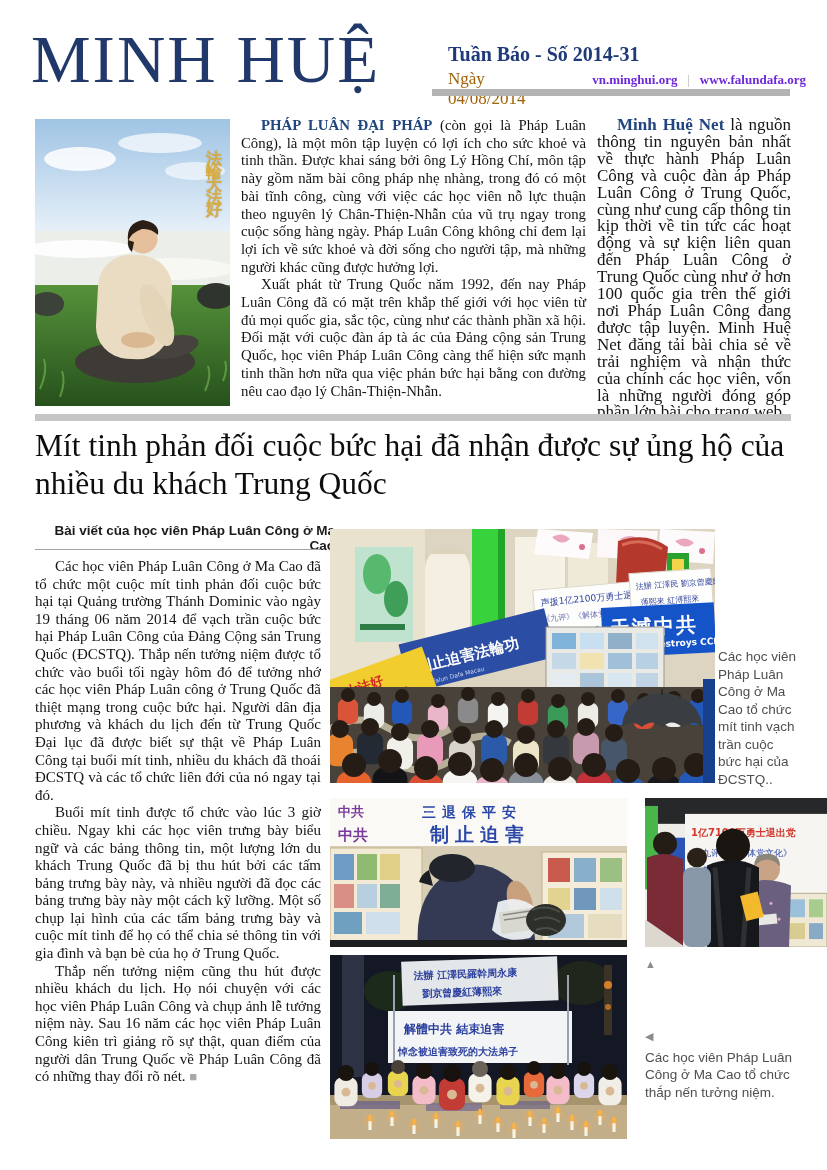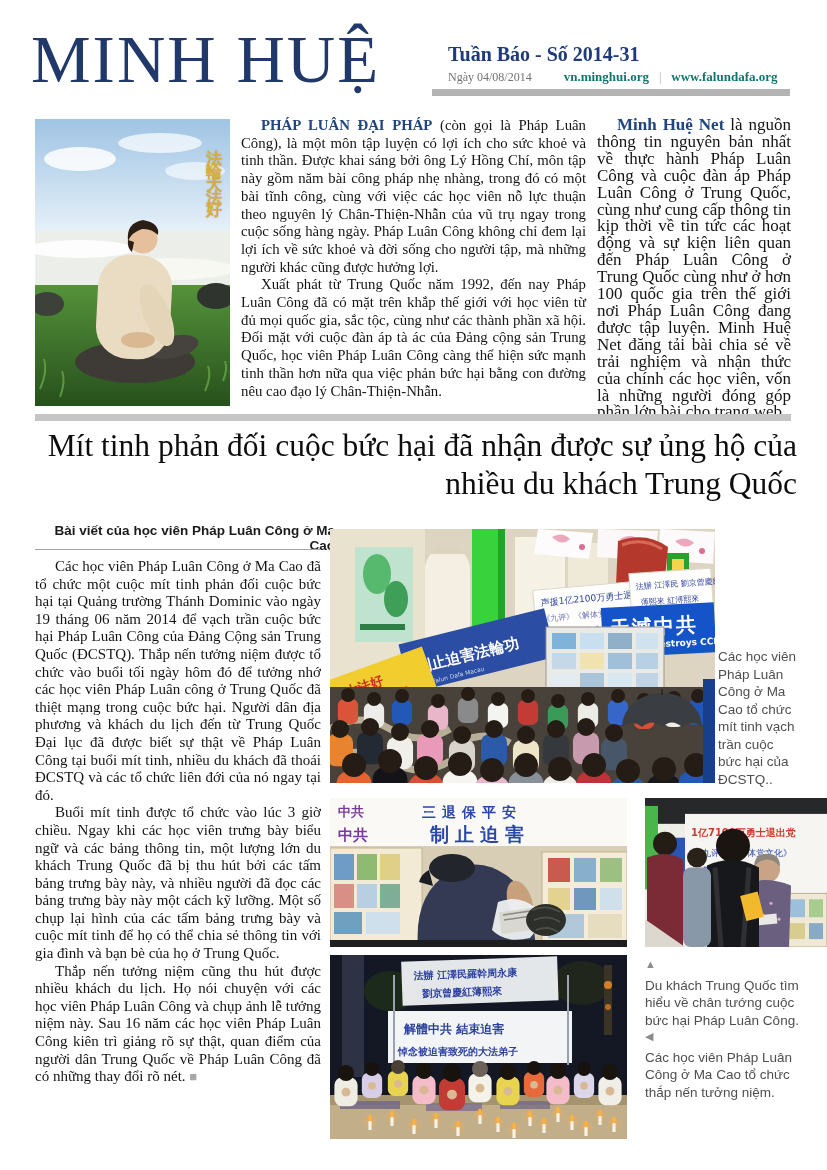--- a/index.html
+++ b/index.html
@@ -4,41 +4,41 @@
 <style>
   html,body{margin:0;padding:0;background:#fff;}
   .page{position:relative;width:827px;height:1170px;background:#ffffff;overflow:hidden;
         font-family:"Liberation Serif","DejaVu Serif",serif;color:#141414;}
   
   .masthead-title{position:absolute;left:31px;top:26px;margin:0;font-size:67px;line-height:1;
         font-weight:400;letter-spacing:2px;color:#21386b;}
   .issue-block{position:absolute;left:448px;top:43px;width:358px;}
   .issue{font-size:20px;font-weight:bold;color:#1f3a78;}
   .dateline{margin-top:3px;display:flex;align-items:baseline;}
-  .date{font-size:12px;color:#737373;}
-  .url{font-size:13px;font-weight:bold;color:#0f766e;}
+  .date{font-size:17px;color:#a16207;}
+  .url{font-size:13px;font-weight:bold;color:#6d28d9;}
   .url-first{margin-left:32px;}
   .pipe{font-size:12px;color:#b0b0b0;margin:0 10px;}
   .header-bar{position:absolute;left:432px;top:89px;width:358px;height:7px;background:#b3b3b3;}
   
   .photo{position:absolute;overflow:hidden;background:#ddd;}
   .photo svg{display:block;width:100%;height:100%;}
   .photo-meditation{left:35px;top:119px;width:195px;height:287px;}
   .vertical-cjk{position:absolute;right:6px;top:18px;writing-mode:vertical-rl;
         font-family:"DejaVu Sans",sans-serif;font-size:16px;font-weight:bold;color:#d8ab3e;
         letter-spacing:13px;text-shadow:0 0 2px rgba(120,80,0,.35);}
   .intro-col{position:absolute;top:117px;font-size:14.8px;line-height:17.7px;text-align:justify;}
   .intro-col p{margin:0;text-indent:20px;}
   .intro-col-1{left:241px;width:345px;}
   .intro-col-2{left:597px;top:117px;width:194px;line-height:16.9px;font-size:17px;}
   .lead-navy{font-weight:bold;color:#21457e;}
   .section-divider{position:absolute;left:35px;top:414px;width:756px;height:7px;background:#c5c5c5;}
   
   .headline{position:absolute;left:35px;top:427px;width:762px;margin:0;font-size:31.5px;
-        line-height:38px;font-weight:400;color:#0d0d0d;text-align:right;}
+        line-height:38px;font-weight:400;color:#0d0d0d;}
   .byline{position:absolute;left:35px;top:523px;width:300px;
         font-family:"Liberation Sans","DejaVu Sans",sans-serif;font-size:13.5px;font-weight:bold;color:#1b1b1b;text-align:right;}
   .byline-rule{position:absolute;left:35px;top:549px;width:286px;height:1px;background:#a3a3a3;}
   .body-col{position:absolute;left:35px;top:558px;width:286px;font-size:15px;line-height:17.6px;
         text-align:justify;}
   .body-col p{margin:0;text-indent:20px;}
   .endmark{color:#a8a8a8;font-size:13px;}
   
   .photo-rally{left:330px;top:529px;width:385px;height:254px;}
   .photo-boards{left:330px;top:798px;width:297px;height:149px;}
@@ -492,20 +492,19 @@
           <ellipse cx="270" cy="158" rx="1.6" ry="3.4" fill="#ffb23c"></ellipse>
           <circle cx="284" cy="168" r="6" fill="#ffad4a" opacity="0.28"></circle>
           <rect x="282.4" y="168" width="3.2" height="9" fill="#f5f2e6"></rect>
           <ellipse cx="284" cy="165" rx="1.6" ry="3.4" fill="#ffb23c"></ellipse>
         </g>
     </svg>
   </div>
 
   <div class="caption cap-2">
     <span class="cap-marker">▲</span>
-    <span>Du khách Trung Quốc tìm hiểu về chân tướng cuộc bức hại Pháp Luân Công.</span>
   </div>
   <div class="caption cap-3">
     <span class="cap-marker">◀</span>
     <span>Các học viên Pháp Luân Công ở Ma Cao tổ chức thắp nến tưởng niệm.</span>
   </div>
 
 </div>
 
 </body></html>

